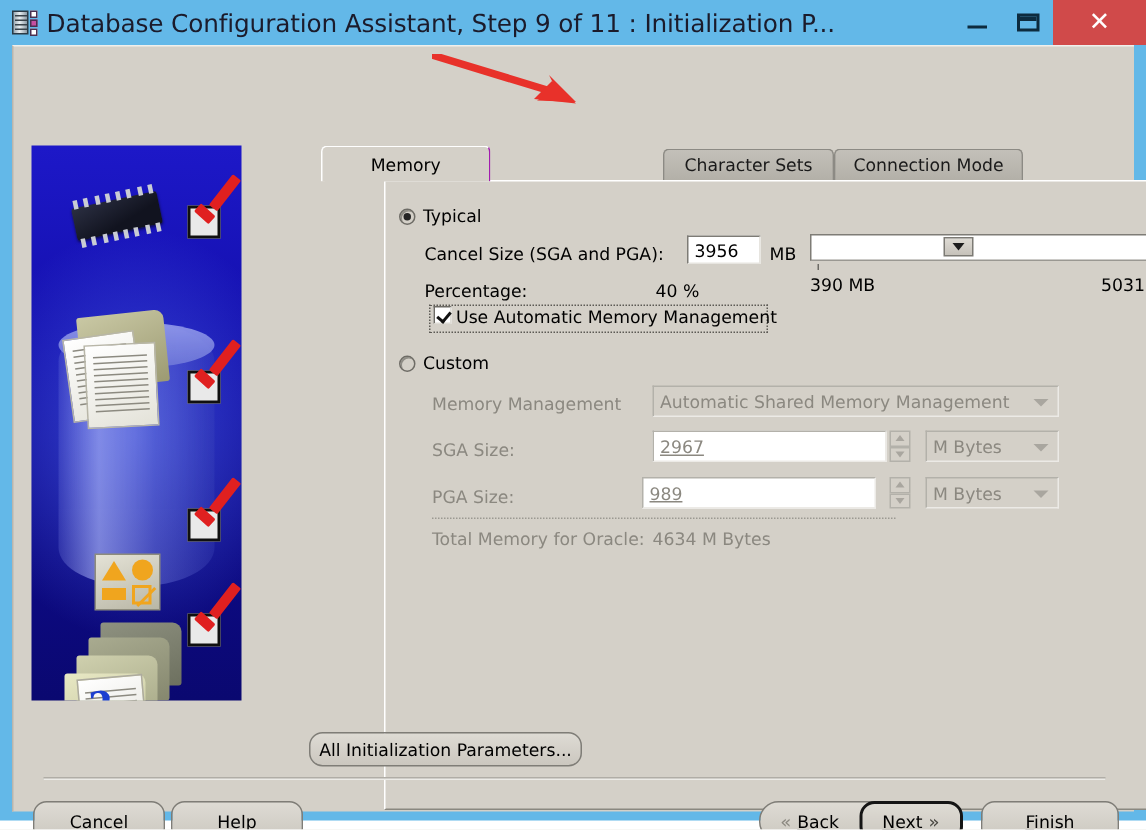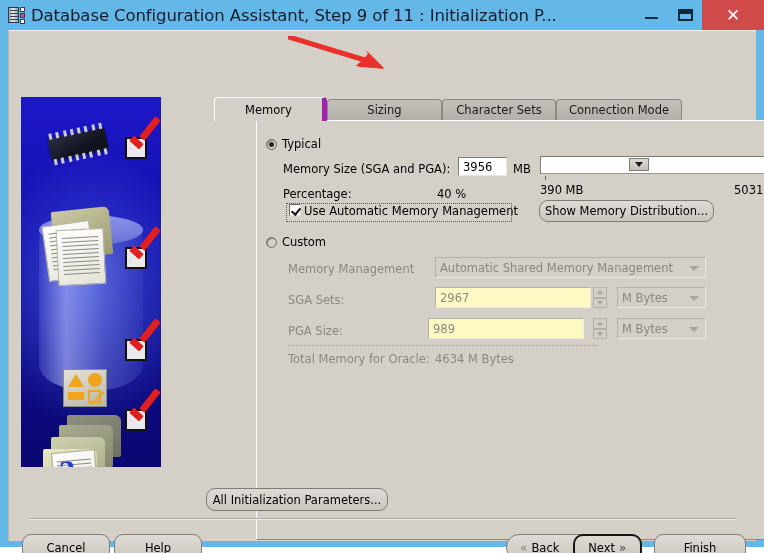--- a/index.html
+++ b/index.html
@@ -382,21 +382,21 @@
     display: flex;
     align-items: center;
     justify-content: center;
     font-family: "DejaVu Sans", "Liberation Sans", sans-serif;
   }
   .tab.active {
     top: 0;
     height: 24px;
     background: #d4d0c8;
     border: 1px solid #ffffff;
-    border-right: 5px solid #a21caf;
+    border-right: 1px solid #a21caf;
     border-bottom: none;
     z-index: 3;
     color: #000000;
   }
   .panel {
     position: absolute;
     left: 205px;
     top: 89px;
     width: 537px;
     height: 420px;
@@ -443,25 +443,26 @@
     border-bottom-color: #e7e5e0;
     box-sizing: border-box;
     font-size: 11.5px;
     color: #000;
     padding: 0 4px;
     display: flex;
     align-items: center;
     font-family: "DejaVu Sans", "Liberation Sans", sans-serif;
   }
   .textfield.disabled {
-    background: #fef9c3;
+    background: #ffffff;
     color: #8b8880;
     border: 1px solid #b3b1aa;
     border-right-color: #eceae6;
     border-bottom-color: #eceae6;
+    text-decoration: underline;
   }
 
   .checkbox-wrap {
     position: absolute;
     border: 1px dotted #5c5a55;
     box-sizing: border-box;
     display: flex;
     align-items: flex-start;
     padding-left: 2px;
   }
@@ -777,71 +778,65 @@
               <span class="s1"></span>
               <span class="s2"></span>
             </div>
         </div>
       </div>
 
       <div class="tabstrip">
         <div class="tab active" style="left:0; width:113px;">
           <span>Memory</span>
         </div>
-        <div class="tab" style="left:113px; width:115px;">
-          <span>Sizing</span>
-        </div>
         <div class="tab" style="left:342px; width:126px;">
           <span>Connection Mode</span>
         </div>
         <div class="tab" style="left:228px; width:114px;">
           <span>Character Sets</span>
         </div>
       </div>
 
       <div class="panel">
 
         <div class="radio checked" style="left:9px; top:18px;"></div>
         <div class="lbl" style="left:25px; top:16px;">Typical</div>
 
-        <div class="lbl" style="left:26px; top:41px;">Memory Size (SGA and PGA):</div>
+        <div class="lbl" style="left:26px; top:41px;">Cancel Size (SGA and PGA):</div>
         <div class="textfield" style="left:201px; top:36px; width:49px; height:19px;">3956</div>
         <div class="lbl" style="left:256px; top:41px;">MB</div>
 
         <div class="lbl" style="left:26px; top:66px;">Percentage:</div>
         <div class="lbl" style="left:180px; top:66px;">40 %</div>
 
         <div class="slider-track" style="left:283px; top:35px; width:248px; height:18px;"></div>
         <div class="slider-thumb" style="left:372px; top:37px;">
           <div class="thumb-tri"></div>
         </div>
         <div class="tickmark" style="left:288px; top:55px;"></div>
         <div class="tickmark" style="left:527px; top:55px;"></div>
         <div class="lbl" style="left:283px; top:62px;">390 MB</div>
         <div class="lbl" style="left:477px; top:62px;">5031 MB</div>
 
         <div class="checkbox-wrap" style="left:29px; top:82px; width:226px; height:19px;">
           <span class="chk checked"></span>
           <span class="lbl" style="position:static;">Use Automatic Memory Management</span>
         </div>
 
-        <div class="btn" style="left:282px; top:79px; width:175px; height:22px;">
-          <span>Show Memory Distribution...</span>
-        </div>
 
         <div class="radio" style="left:9px; top:116px;"></div>
         <div class="lbl" style="left:25px; top:114px;">Custom</div>
 
         <div class="lbl disabled" style="left:31px; top:141px;">Memory Management</div>
         <div class="combo" style="left:178px; top:136px; width:271px; height:21px;">
           <span>Automatic Shared Memory Management</span>
           <span class="arrow"></span>
         </div>
 
-        <div class="lbl disabled" style="left:31px; top:172px;">SGA Sets:</div>
+        <div class="lbl disabled" style="left:31px; top:172px;">SGA Size:</div>
         <div class="textfield disabled" style="left:178px; top:166px; width:156px; height:21px;">2967</div>
         <div class="spinner" style="left:336px; top:166px; height:21px;">
           <div class="sp">
               <span class="up"></span>
             </div>
           <div class="sp">
               <span class="down"></span>
             </div>
         </div>
         <div class="combo" style="left:360px; top:166px; width:89px; height:21px;">

